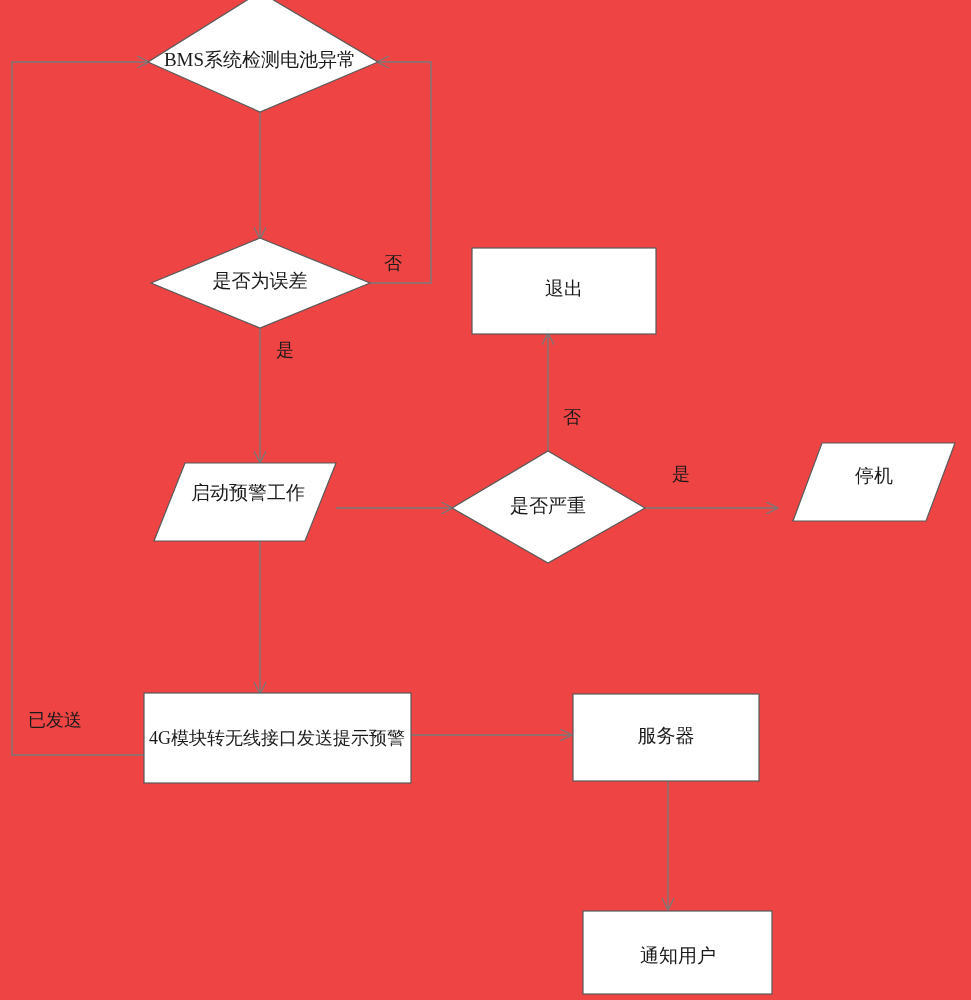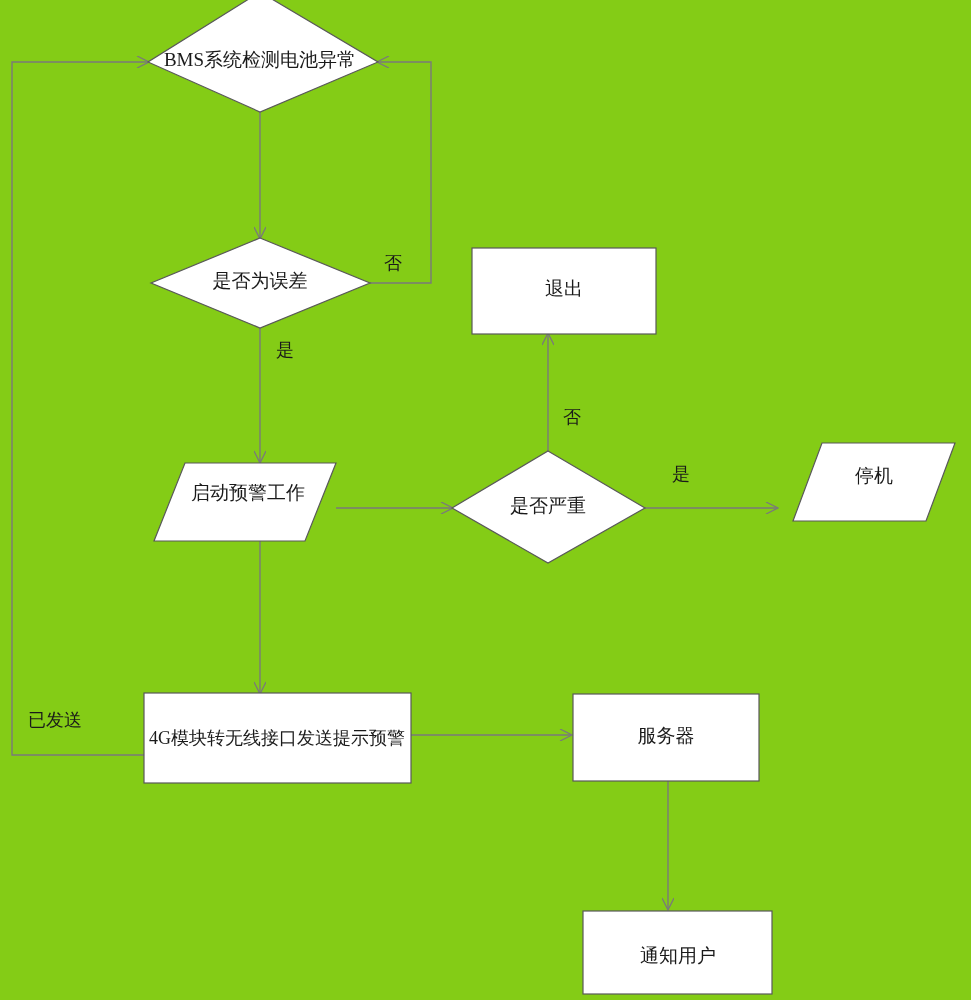--- a/index.html
+++ b/index.html
@@ -4,21 +4,21 @@
 <style>
   html, body {
     margin: 0;
     padding: 0;
     background: #ffffff;
   }
   #canvas {
     position: relative;
     width: 971px;
     height: 1000px;
-    background: #84cc16;
+    background: #ef4444;
     font-family: "Liberation Serif", "DejaVu Serif", serif;
     overflow: hidden;
   }
   #flow-svg {
     position: absolute;
     left: 0;
     top: 0;
     width: 971px;
     height: 1000px;
   }

